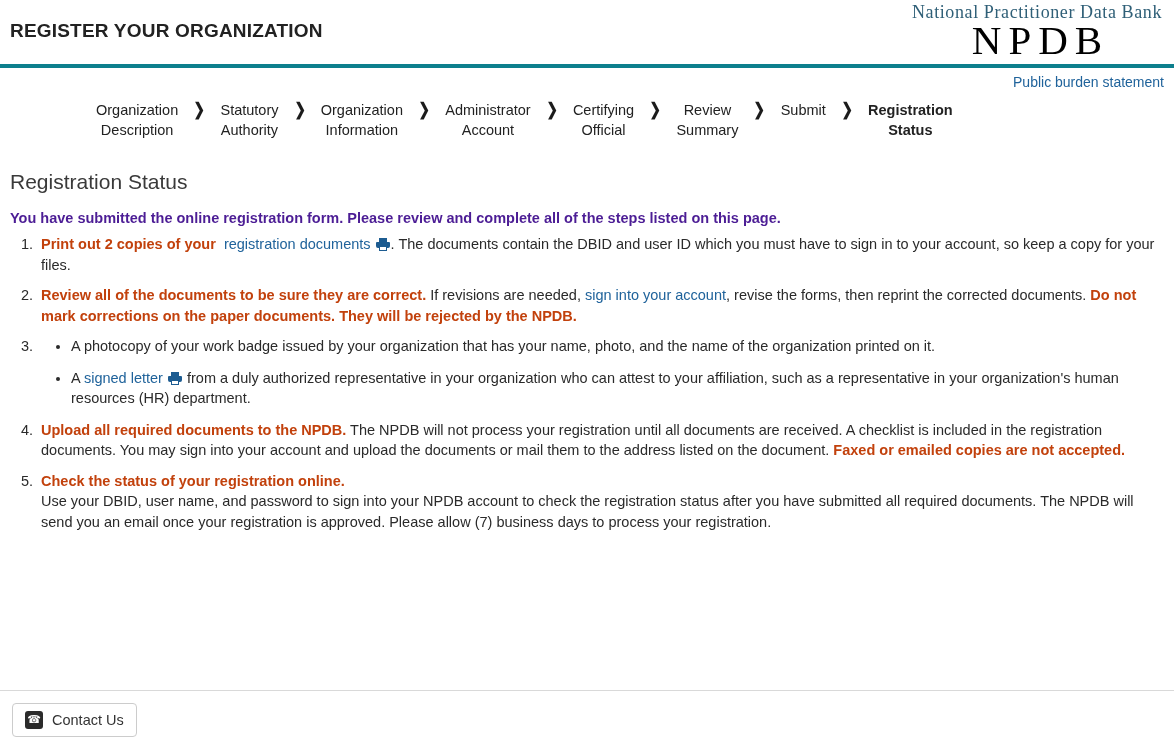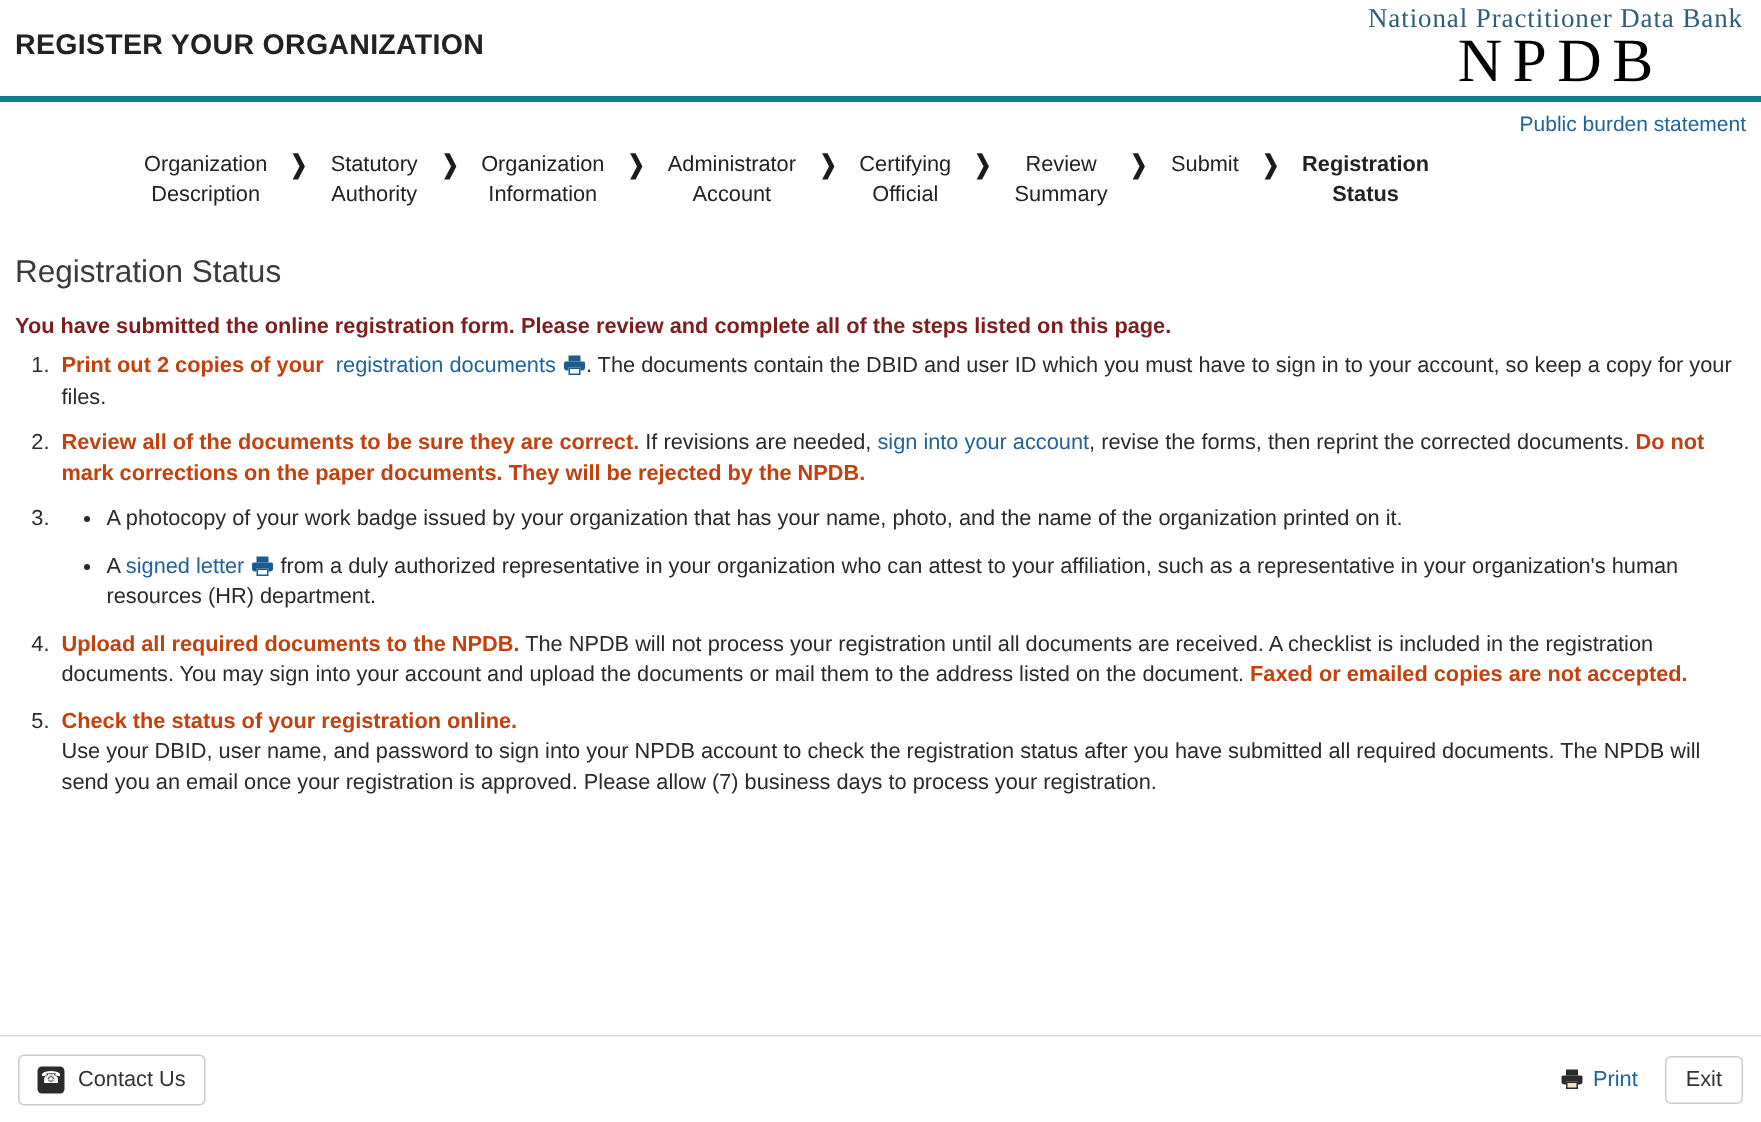--- a/index.html
+++ b/index.html
@@ -105,21 +105,21 @@
   }
   h1.section-title {
     font-size: 21px;
     font-weight: normal;
     color: #3a3a3a;
     margin: 0 0 16px 0;
   }
   .lead {
     font-weight: bold;
     font-size: 14.5px;
-    color: #7f1d1d;
+    color: #4c1d95;
     margin-bottom: 8px;
   }
   ol.steps-list {
     margin: 0;
     padding-left: 27px;
     font-size: 14.5px;
     line-height: 20.5px;
     color: #2a2a2a;
   }
   ol.steps-list > li {
@@ -299,26 +299,13 @@
     </li>
 
   </ol>
 </div>
 
 <div class="footer">
   <button class="btn">
     <span class="phone-badge">☎</span>
     <span>Contact Us</span>
   </button>
-  <div class="footer-right">
-    <a class="print-link">
-      <span class="printer-icon printer-icon-dark">
-          <span class="top"></span>
-          <span class="body"></span>
-          <span class="out"></span>
-        </span>
-      <span>Print</span>
-    </a>
-    <button class="btn btn-exit">
-      <span>Exit</span>
-    </button>
-  </div>
 </div>
 
 </body></html>

